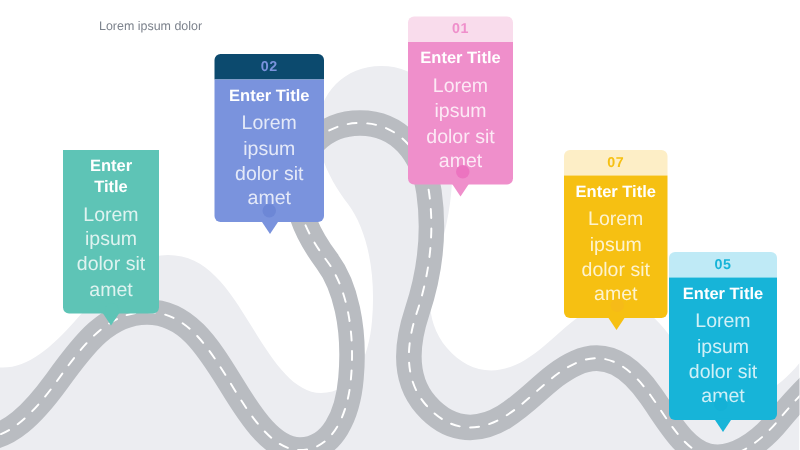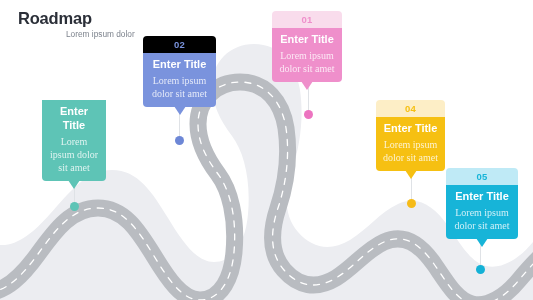--- a/index.html
+++ b/index.html
@@ -33,21 +33,21 @@
   }
   .card .body{
     border-radius:0 0 4px 4px;
     padding:5px 6px 7px 6px;text-align:center;position:relative;
   }
   .card .body .t{
     font-size:11px;font-weight:bold;color:#ffffff;line-height:1.25;
     margin-bottom:2px;
   }
   .card .body .d{
-    font-size:10px;color:rgba(255,255,255,.80);line-height:1.3;font-family:Liberation Serif, serif;
+    font-size:13px;color:rgba(255,255,255,.80);line-height:1.3;
   }
   .card .tail{
     position:absolute;left:50%;bottom:-8px;margin-left:-6px;
     width:0;height:0;border-left:6px solid transparent;
     border-right:6px solid transparent;border-top:9px solid currentColor;
   }
 
   
   .stem{position:absolute;width:1px;background:#dfe2e6;z-index:20;}
   .dot{position:absolute;width:9px;height:9px;border-radius:50%;z-index:35;}
@@ -57,56 +57,55 @@
 
 <div id="stage">
 
   <svg id="scene" viewBox="0 0 533 300" preserveAspectRatio="none">
     <path id="panel-shape" fill="#ecedf1" d="M 0,245 C 18,246 34,232 50,214 C 70,192 86,170 112,170 C 138,170 152,192 168,218 C 182,241 196,262 214,262 C 236,262 246,238 248,214 C 251,180 244,152 232,136 C 220,120 212,104 212,86 C 212,62 230,44 254,44 C 280,44 296,64 300,90 C 304,118 300,146 292,170 C 284,194 284,216 298,232 C 312,248 330,252 350,240 C 368,229 380,212 398,204 C 418,195 434,206 448,226 C 460,243 470,262 486,266 C 502,270 520,258 533,242 L 533,300 L 0,300 Z"></path>
     <path id="road-shape" fill="none" stroke="#b9bcc1" stroke-linecap="round" d="M -12,292 C 6,292 22,276 38,254 C 56,229 72,208 98,208 C 124,208 138,230 154,256 C 168,279 182,300 200,300 C 222,300 232,276 234,252 C 237,218 230,190 218,174 C 206,158 198,142 198,124 C 198,100 216,82 240,82 C 266,82 282,102 286,128 C 290,156 286,184 278,208 C 270,232 270,254 284,270 C 298,286 316,290 336,278 C 354,267 366,250 384,242 C 404,233 420,244 434,264 C 446,281 456,300 472,304 C 488,308 506,296 519,280 C 530,267 540,256 548,250" stroke-width="17"></path>
     <path id="road-dash" fill="none" stroke="#ffffff" stroke-linecap="round" d="M -12,292 C 6,292 22,276 38,254 C 56,229 72,208 98,208 C 124,208 138,230 154,256 C 168,279 182,300 200,300 C 222,300 232,276 234,252 C 237,218 230,190 218,174 C 206,158 198,142 198,124 C 198,100 216,82 240,82 C 266,82 282,102 286,128 C 290,156 286,184 278,208 C 270,232 270,254 284,270 C 298,286 316,290 336,278 C 354,267 366,250 384,242 C 404,233 420,244 434,264 C 446,281 456,300 472,304 C 488,308 506,296 519,280 C 530,267 540,256 548,250" stroke-width="1.3" stroke-dasharray="6 7"></path>
   </svg>
 
   <div class="header">
-    <div class="title">Roadmap</div>
     <div class="subtitle">Lorem ipsum dolor</div>
   </div>
 
   <div id="milestone-layer">
       <div class="card" style="left: 42px; top: 100px; width: 64px;">
         <div class="body" style="background: rgb(94, 196, 182); color: rgb(94, 196, 182);">
           <div class="t">Enter Title</div>
           <div class="d">Lorem ipsum dolor sit amet</div>
           <div class="tail"></div>
         </div>
       </div>
       <div class="stem" style="left: 74px; top: 169px; height: 37px; background: rgb(223, 226, 230);"></div>
       <div class="dot" style="left: 70px; top: 202px; background: rgb(94, 196, 182);"></div>
       <div class="card" style="left: 143px; top: 36px; width: 73px;">
-        <div class="head" style="background: #000000; color: rgb(122, 147, 221);">02</div>
+        <div class="head" style="background: #0c4a6e; color: rgb(122, 147, 221);">02</div>
         <div class="body" style="background: rgb(122, 147, 221); color: rgb(122, 147, 221);">
           <div class="t">Enter Title</div>
           <div class="d">Lorem ipsum dolor sit amet</div>
           <div class="tail"></div>
         </div>
       </div>
       <div class="stem" style="left: 179px; top: 105px; height: 35px; background: rgb(223, 226, 230);"></div>
       <div class="dot" style="left: 175px; top: 136px; background: rgb(109, 135, 214);"></div>
       <div class="card" style="left: 272px; top: 11px; width: 70px;">
         <div class="head" style="background: rgb(249, 220, 236); color: rgb(239, 143, 203);">01</div>
         <div class="body" style="background: rgb(239, 143, 203); color: rgb(239, 143, 203);">
           <div class="t">Enter Title</div>
           <div class="d">Lorem ipsum dolor sit amet</div>
           <div class="tail"></div>
         </div>
       </div>
       <div class="stem" style="left: 308px; top: 80px; height: 34px; background: rgb(223, 226, 230);"></div>
       <div class="dot" style="left: 304px; top: 110px; background: rgb(236, 116, 192);"></div>
       <div class="card" style="left: 376px; top: 100px; width: 69px;">
-        <div class="head" style="background: rgb(253, 238, 198); color: rgb(246, 192, 18);">04</div>
+        <div class="head" style="background: rgb(253, 238, 198); color: rgb(246, 192, 18);">07</div>
         <div class="body" style="background: rgb(246, 192, 18); color: rgb(246, 192, 18);">
           <div class="t">Enter Title</div>
           <div class="d">Lorem ipsum dolor sit amet</div>
           <div class="tail"></div>
         </div>
       </div>
       <div class="stem" style="left: 411px; top: 169px; height: 34px; background: rgb(223, 226, 230);"></div>
       <div class="dot" style="left: 407px; top: 199px; background: rgb(246, 187, 24);"></div>
       <div class="card" style="left: 446px; top: 168px; width: 72px;">
         <div class="head" style="background: rgb(191, 234, 246); color: rgb(23, 180, 216);">05</div>

